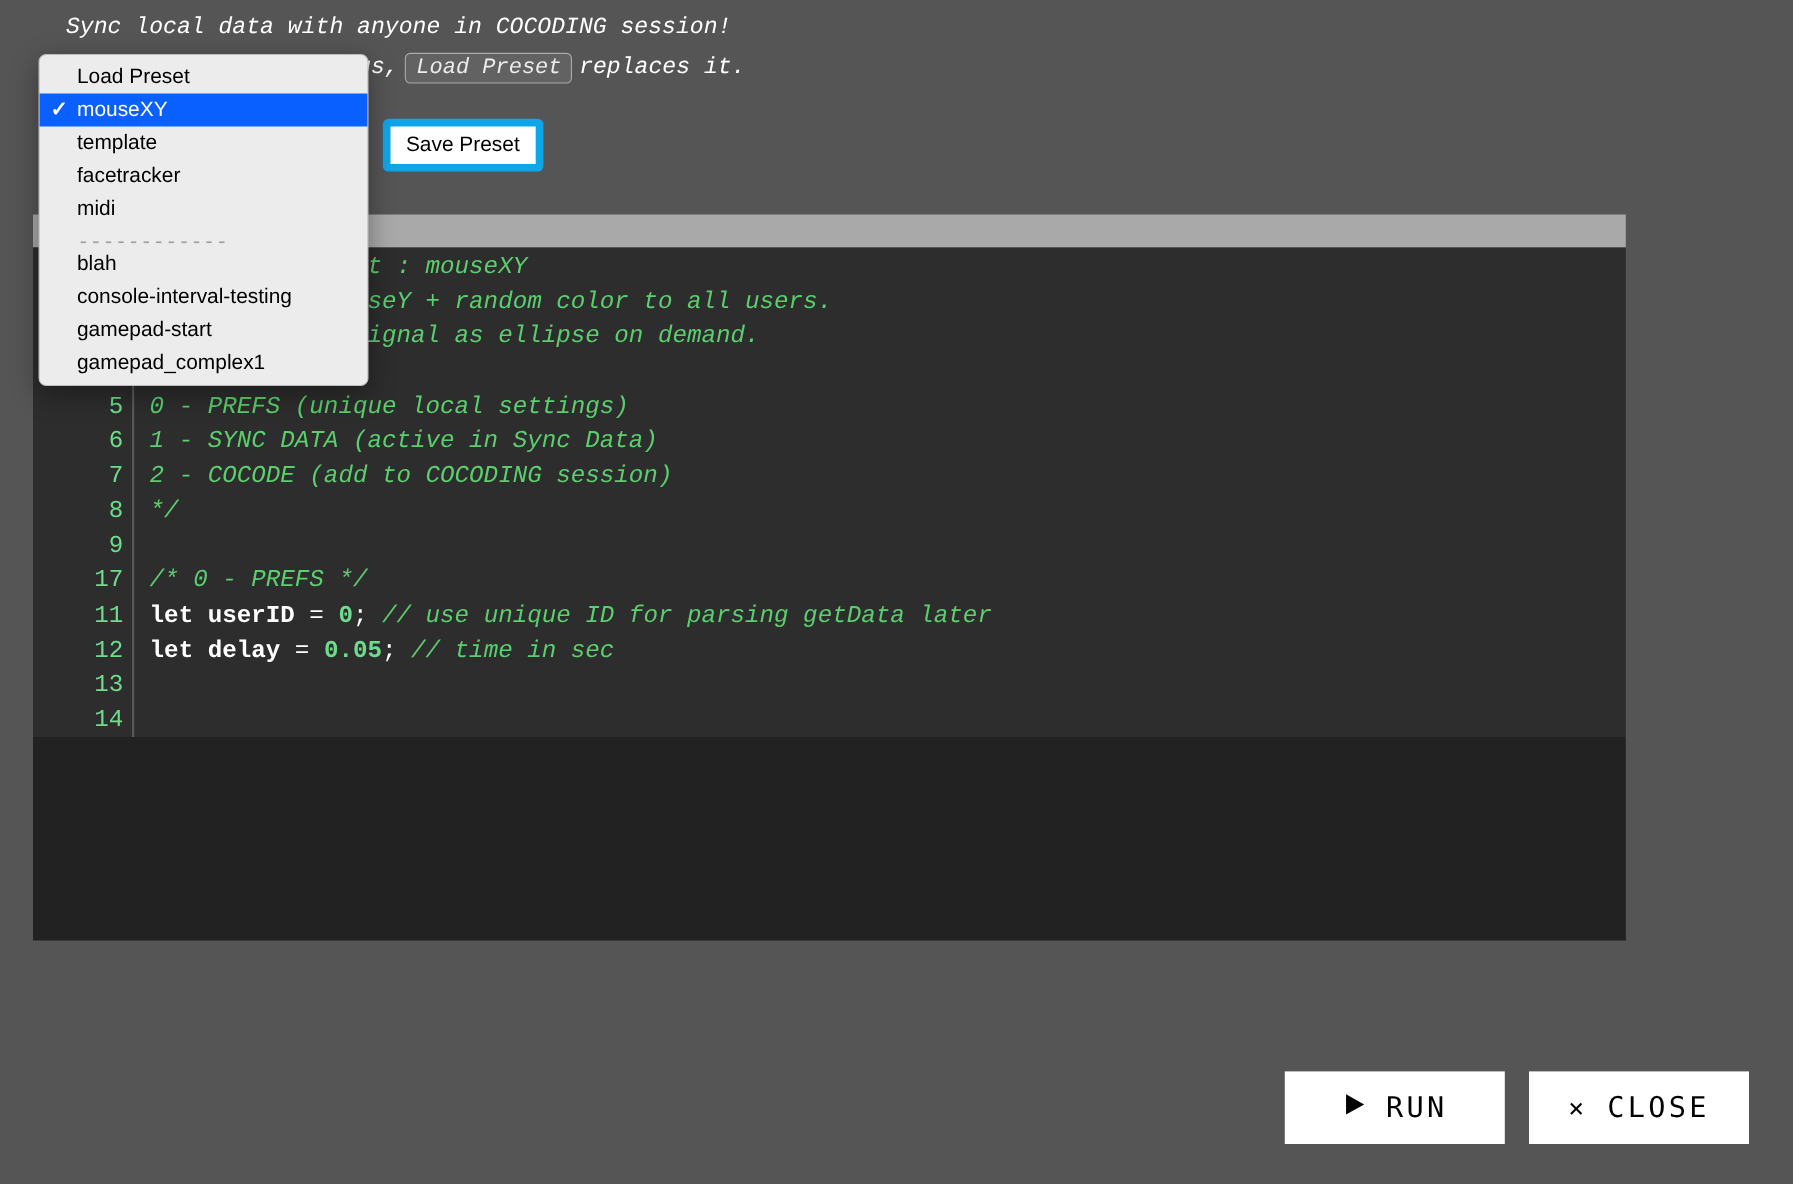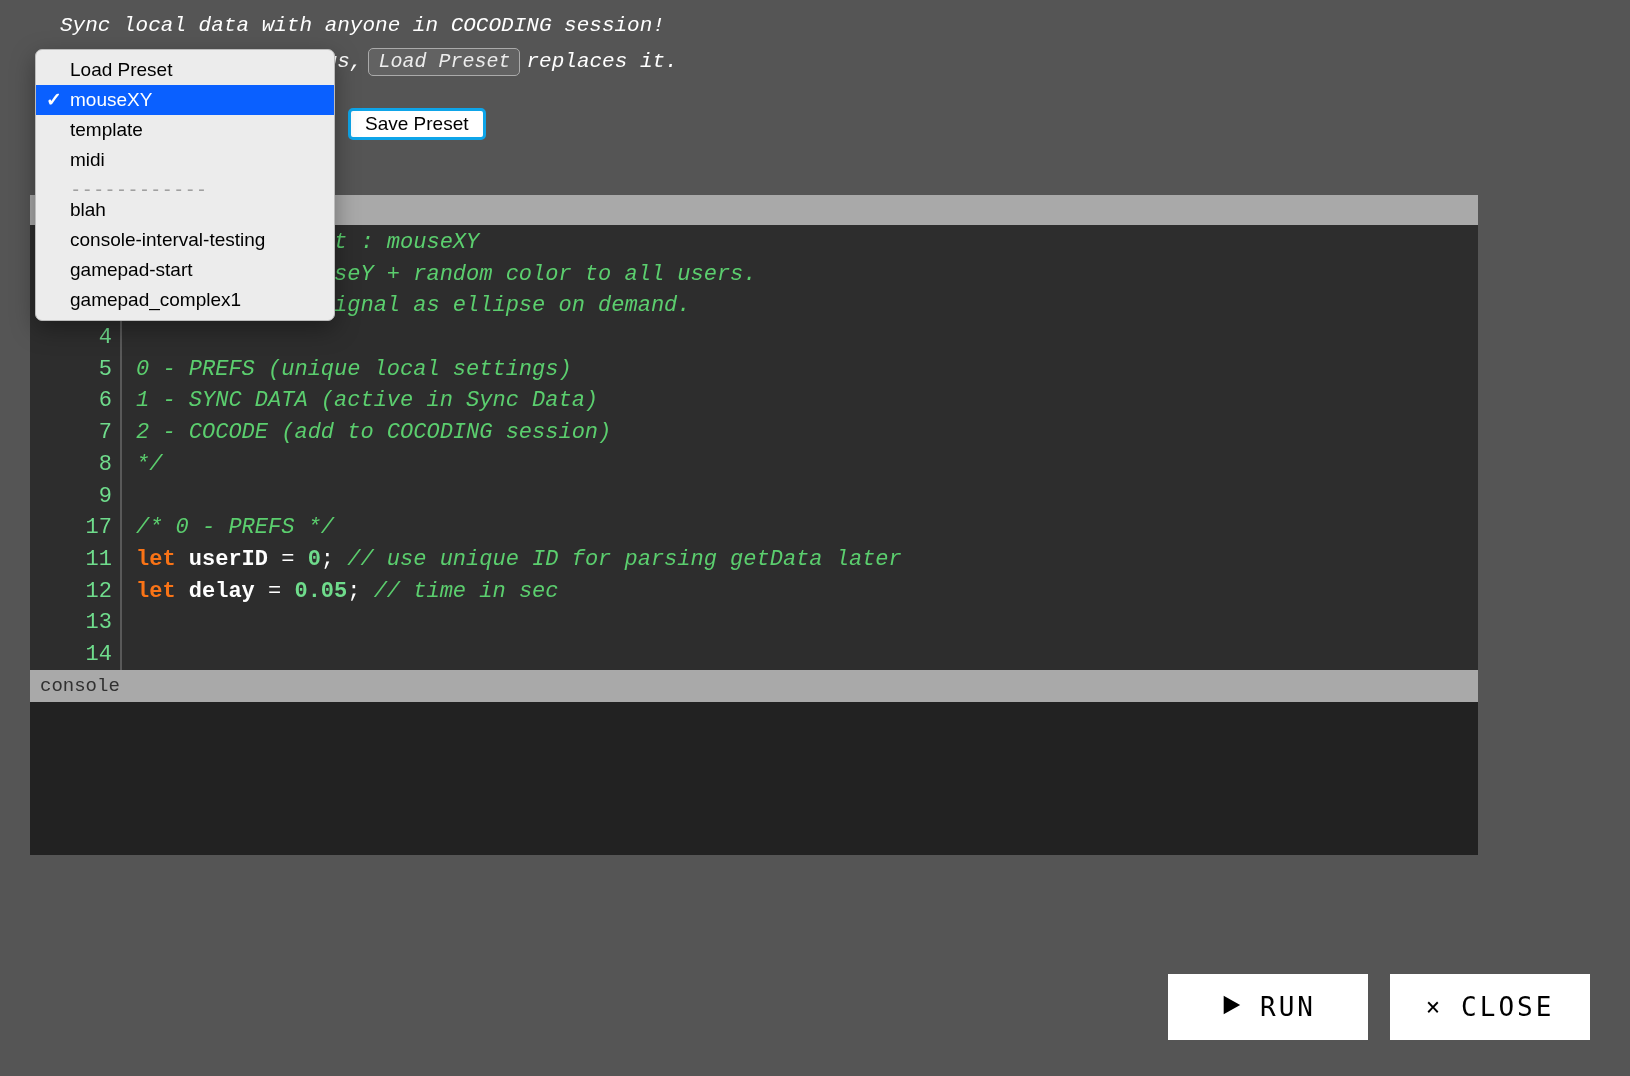--- a/index.html
+++ b/index.html
@@ -42,26 +42,26 @@
   .toolbar {
     position: absolute;
     left: 40px;
     top: 108px;
     display: flex;
     gap: 14px;
     align-items: center;
   }
   .native-btn {
     background: #ffffff;
-    border: 3px solid #0ea5e9;
+    border: 7px solid #0ea5e9;
     border-radius: 5px;
     font-size: 19px;
     font-family: -apple-system, "Helvetica Neue", Arial, sans-serif;
     padding: 4px 14px;
-    height: 32px;
+    height: 48px;
     display: flex;
     align-items: center;
     gap: 4px;
     cursor: pointer;
   }
   .editor-wrap {
     position: absolute;
     left: 30px;
     right: 152px;
     top: 195px;
@@ -94,21 +94,21 @@
   .gutter div { height: 31.7px; }
   .code {
     flex: 1;
     padding-left: 14px;
     padding-top: 2px;
     color: #ffffff;
     white-space: pre;
   }
   .code .row { height: 31.7px; }
   .c-comment { color: #5bce6e; font-style: italic; }
-  .c-key { color: #f97316; font-weight: bold; }
+  .c-key { color: #ffffff; font-weight: bold; }
   .c-ident { color: #ffffff; font-weight: bold;}
   .c-op { color: #ffffff; }
   .c-num { color: #6fdc8c; font-weight: bold;}
   .console-bar {
     height: 32px;
     background: #a9a9a9;
     color: #313131;
     font-size: 19px;
     padding-left: 10px;
     display: flex;
@@ -228,23 +228,20 @@
           <div>8</div>
           <div>9</div>
           <div>17</div>
           <div>11</div>
           <div>12</div>
           <div>13</div>
           <div>14</div>
         </div>
       <div class="code" id="code"><div class="row"><span class="c-comment">/* Sync - Preset : mouseXY</span></div><div class="row"><span class="c-comment">Send mouseX/mouseY + random color to all users.</span></div><div class="row"><span class="c-comment">Draw received signal as ellipse on demand.</span></div><div class="row"></div><div class="row"><span class="c-comment">0 - PREFS (unique local settings)</span></div><div class="row"><span class="c-comment">1 - SYNC DATA (active in Sync Data)</span></div><div class="row"><span class="c-comment">2 - COCODE (add to COCODING session)</span></div><div class="row"><span class="c-comment">*/</span></div><div class="row"></div><div class="row"><span class="c-comment">/* 0 - PREFS */</span></div><div class="row"><span class="c-key">let </span><span class="c-ident">userID</span><span class="c-op"> = </span><span class="c-num">0</span><span class="c-op">; </span><span class="c-comment">// use unique ID for parsing getData later</span></div><div class="row"><span class="c-key">let </span><span class="c-ident">delay</span><span class="c-op"> = </span><span class="c-num">0.05</span><span class="c-op">; </span><span class="c-comment">// time in sec</span></div><div class="row"></div><div class="row"></div></div>
     </div>
-    <div class="console-bar">
-      <span>console</span>
-    </div>
     <div class="console-out"></div>
   </div>
 
   <div class="scrollbar-track"></div>
 
   <div class="bottom-buttons">
     <button class="action-btn">
       <span>
         <svg viewBox="0 0 24 24">
             <polygon points="4,2 22,12 4,22" fill="#000"></polygon>
@@ -255,20 +252,21 @@
     <button class="action-btn">
       <span style="font-size:24px;font-weight:normal;">×</span>
       <span>CLOSE</span>
     </button>
   </div>
 
   <div class="dropdown" id="dropdown">
       <div class="dd-item">Load Preset</div>
       <div class="dd-item selected">mouseXY</div>
       <div class="dd-item">template</div>
+      <div class="dd-item">facetracker</div>
       <div class="dd-item">midi</div>
       <div class="dd-sep">------------</div>
       <div class="dd-item">blah</div>
       <div class="dd-item">console-interval-testing</div>
       <div class="dd-item">gamepad-start</div>
       <div class="dd-item">gamepad_complex1</div>
     </div>
 
 </div>
 

